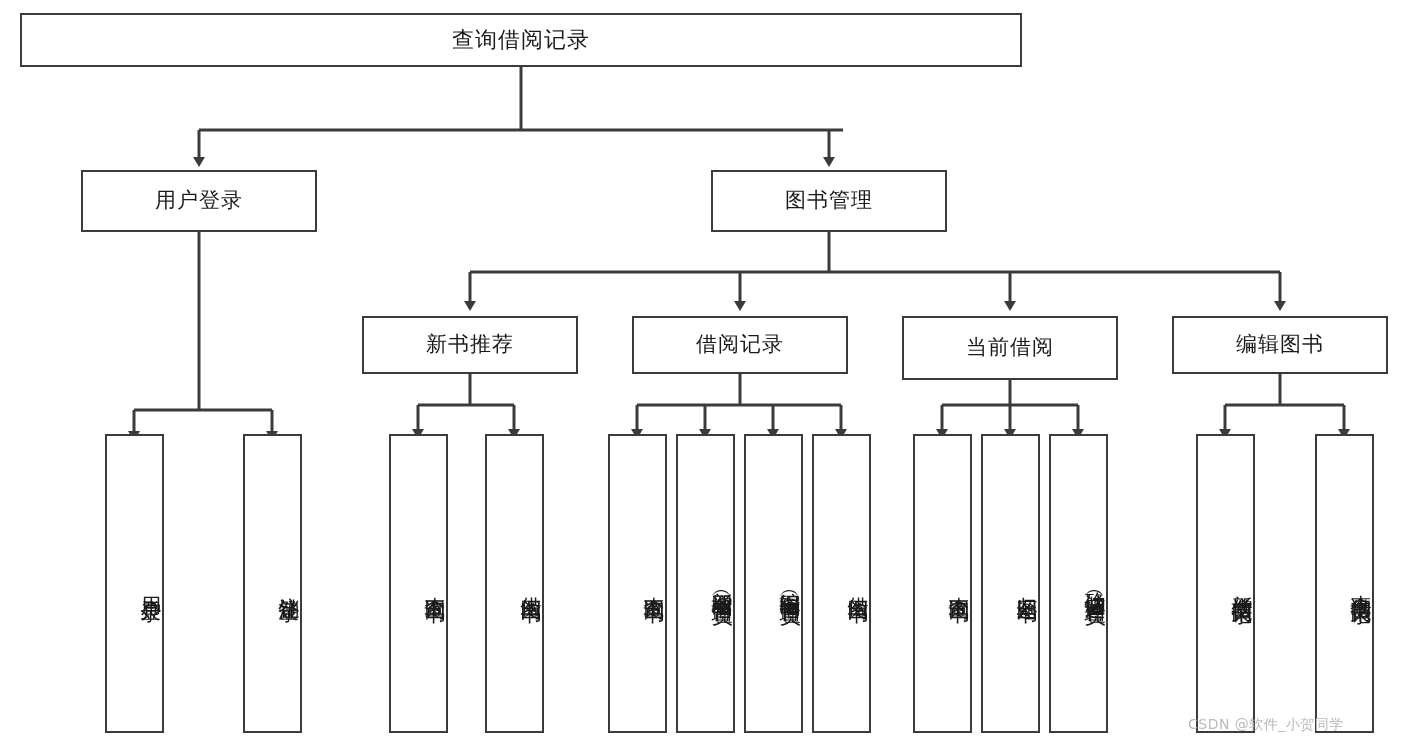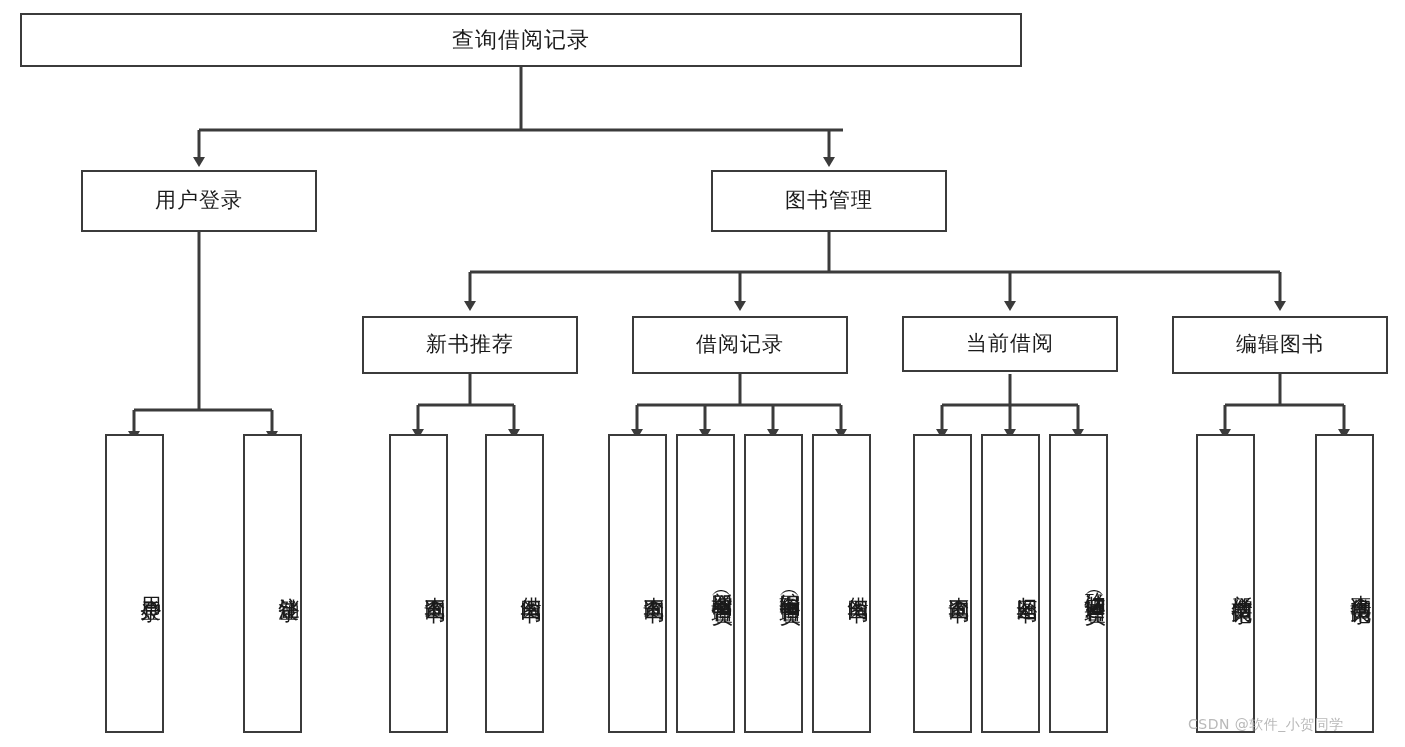--- a/index.html
+++ b/index.html
@@ -134,21 +134,21 @@
   <div class="node h" style="left:711px; top:170px; width:236px; height:62px;text-align:center;">
     <span class="txt">图书管理</span>
   </div>
 
   <div class="node h" style="left:362px; top:316px; width:216px; height:58px;">
     <span class="txt">新书推荐</span>
   </div>
   <div class="node h" style="left:632px; top:316px; width:216px; height:58px;">
     <span class="txt">借阅记录</span>
   </div>
-  <div class="node h" style="left:902px; top:316px; width:216px; height:56px;">
+  <div class="node h" style="left:902px; top:316px; width:216px; height:64px;">
     <span class="txt">当前借阅</span>
   </div>
   <div class="node h" style="left:1172px; top:316px; width:216px; height:58px;">
     <span class="txt">编辑图书</span>
   </div>
 
   <div class="node v" style="left:105px; top:434px; width:59px; height:299px;">
     <span class="txt">用户登录</span>
   </div>
   <div class="node v" style="left:243px; top:434px; width:59px; height:299px;">

